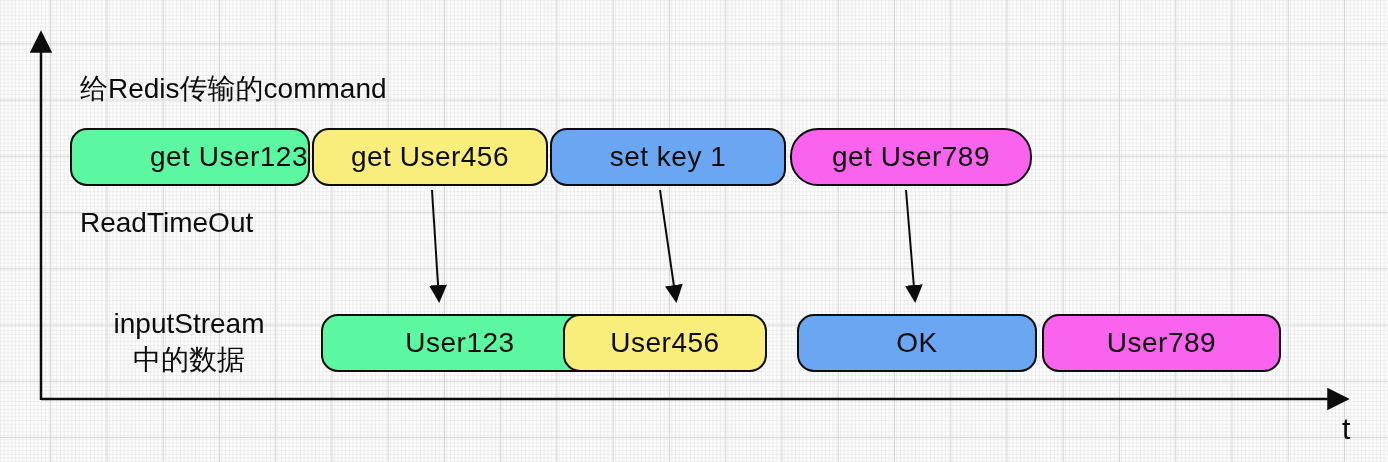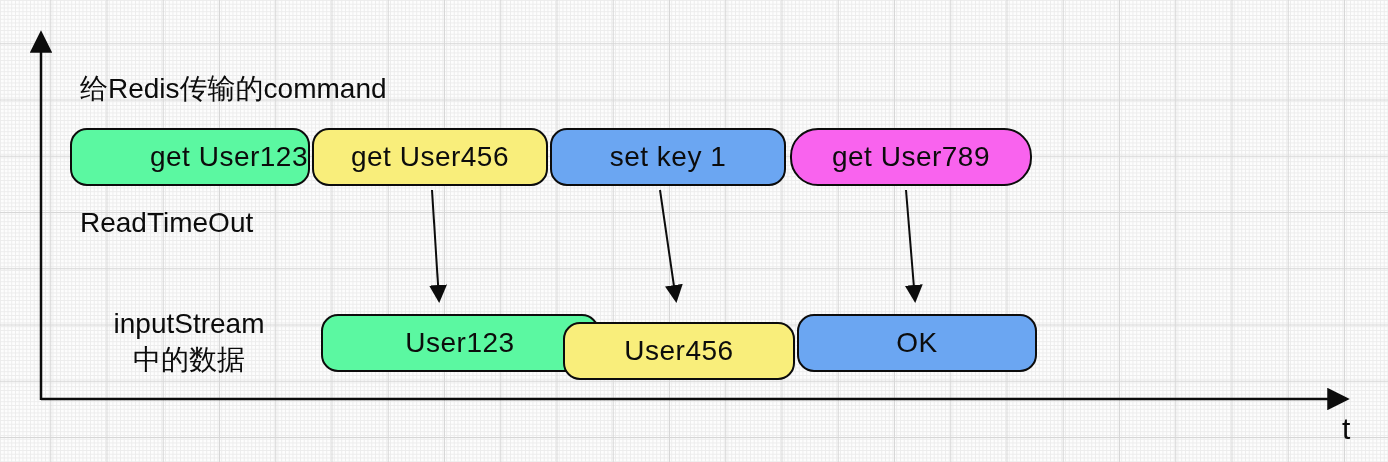--- a/index.html
+++ b/index.html
@@ -95,22 +95,25 @@
   <div class="node" style="left: 550px; top: 128px; width: 236px; background-color: rgb(107, 166, 242);">
     <span>set key 1</span>
   </div>
   <div class="node" style="left: 790px; top: 128px; width: 242px; background-color: rgb(249, 99, 238); border-radius: 28px;">
     <span>get User789</span>
   </div>
 
   <div class="node" style="left: 321px; top: 314px; width: 278px; background-color: rgb(91, 248, 161);">
     <span>User123</span>
   </div>
-  <div class="node" style="left: 563px; top: 314px; width: 232px; background-color: rgb(249, 238, 123); margin-top: 8px;">
+  <div class="node" style="left: 563px; top: 314px; width: 204px; background-color: rgb(249, 238, 123);">
     <span>User456</span>
   </div>
   <div class="node" style="left: 797px; top: 314px; width: 240px; background-color: rgb(107, 166, 242);">
     <span>OK</span>
+  </div>
+  <div class="node" style="left: 1042px; top: 314px; width: 239px; background-color: rgb(249, 99, 238);">
+    <span>User789</span>
   </div>
 
   <div class="axis-label" style="left:1342px; top:412px;">t</div>
 
 </div>
 
 </body></html>

